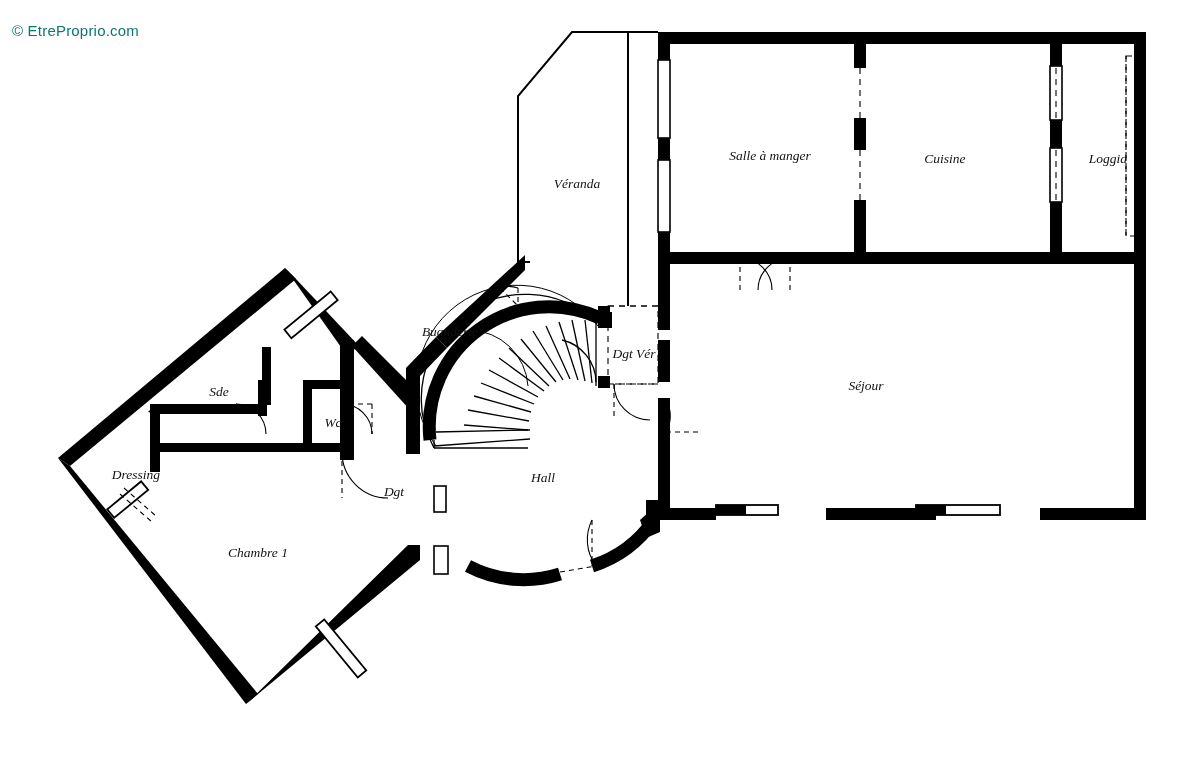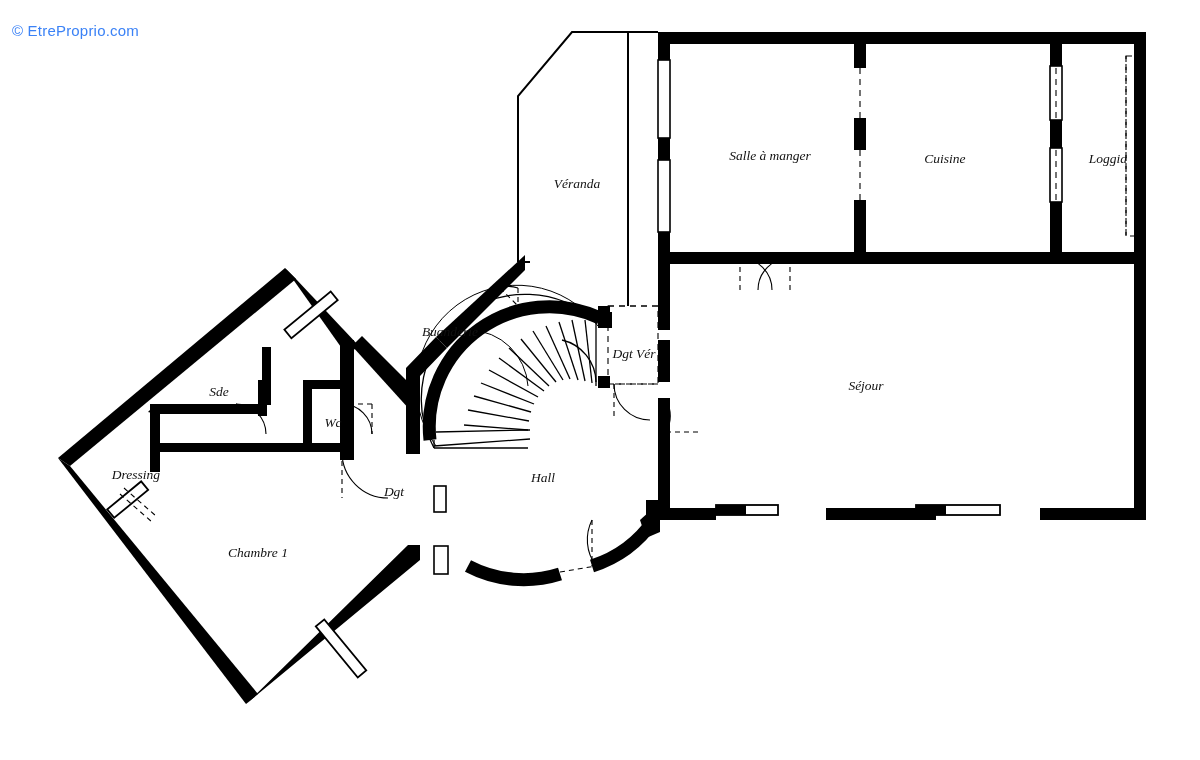--- a/index.html
+++ b/index.html
@@ -19,21 +19,21 @@
     inset: 0;
     width: 1200px;
     height: 760px;
   }
   .watermark {
     position: absolute;
     left: 12px;
     top: 22px;
     font-family: "Liberation Sans", sans-serif;
     font-size: 15px;
-    color: #3b82f6;
+    color: #0f766e;
     letter-spacing: 0.2px;
     user-select: none;
   }
   svg { display: block; }
   text.svg-room {
     font-family: "Liberation Serif", serif;
     font-style: italic;
     font-size: 13.5px;
     fill: #111111;
   }

